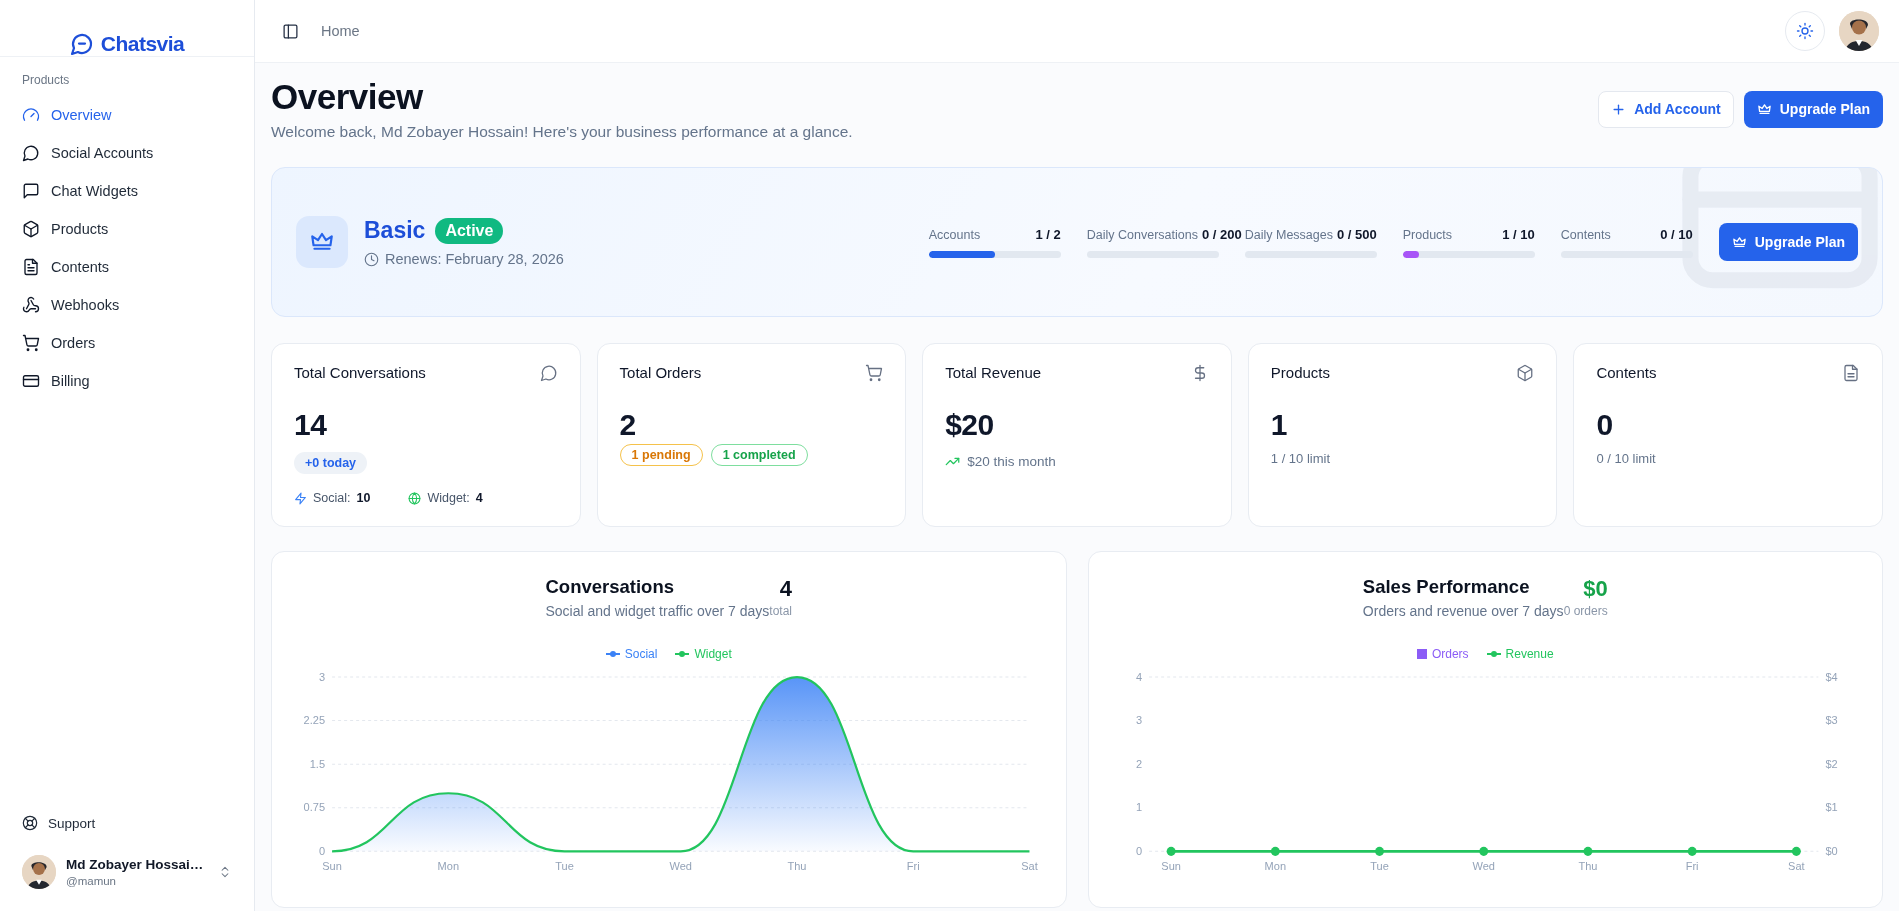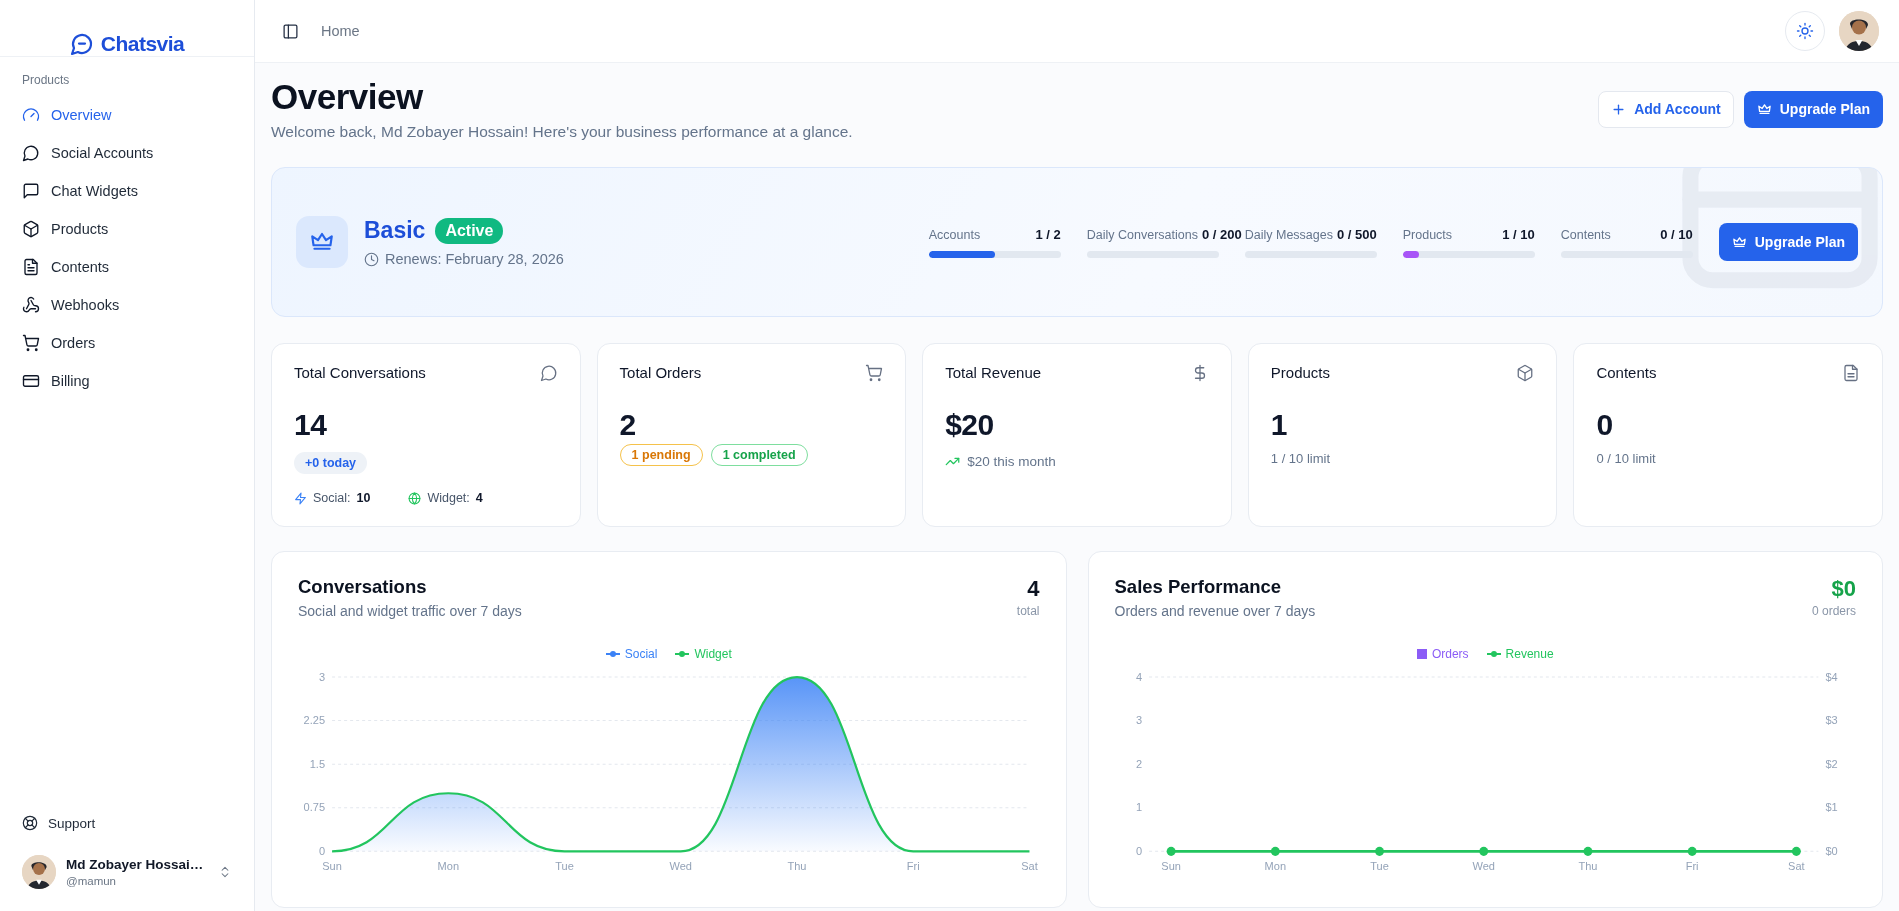--- a/index.html
+++ b/index.html
@@ -83,21 +83,21 @@
   .pills{display:flex;gap:8px;margin-top:2px}
   .pill-pending{border:1px solid #f5c24b;color:#d97706;font-size:12.5px;font-weight:bold;padding:3px 11px;border-radius:999px;background:#fff}
   .pill-completed{border:1px solid #7ede9e;color:#16a34a;font-size:12.5px;font-weight:bold;padding:3px 11px;border-radius:999px;background:#fff}
   .trend-row{display:flex;align-items:center;gap:7px;margin-top:12px;font-size:13.5px;color:#64748b}
   .trend-row .ic{width:15px;height:15px;color:#22c55e;stroke-width:2}
   .stat-sub{margin-top:9px;font-size:13px;color:#64748b}
 
   
   .charts{display:grid;grid-template-columns:1fr 1fr;gap:21px;margin-top:24px}
   .chart-card{background:#fff;border:1px solid #e8ecf2;border-radius:13px;padding:24px 26px;height:357px}
-  .chart-head{display:flex;justify-content:space-between;align-items:flex-start}
+  .chart-head{display:flex;justify-content:center;align-items:flex-start}
   .chart-title{font-size:18.5px;font-weight:bold;color:#0b1220}
   .chart-sub{font-size:14px;color:#64748b;margin-top:5px}
   .chart-total{text-align:right}
   .chart-total-value{font-size:22px;font-weight:bold;color:#0b1220}
   .chart-total-value.green{color:#16a34a}
   .chart-total-label{font-size:12px;color:#8a96a8;margin-top:2px}
   .legend{display:flex;justify-content:center;gap:18px;margin-top:28px;font-size:12px}
   .lg-item{display:inline-flex;align-items:center;gap:5px}
   .mk-ln{width:14px;height:2px;background:var(--c);position:relative;display:inline-block}
   .mk-ln::after{content:'';position:absolute;left:4px;top:-2px;width:6px;height:6px;border-radius:50%;background:var(--c)}

